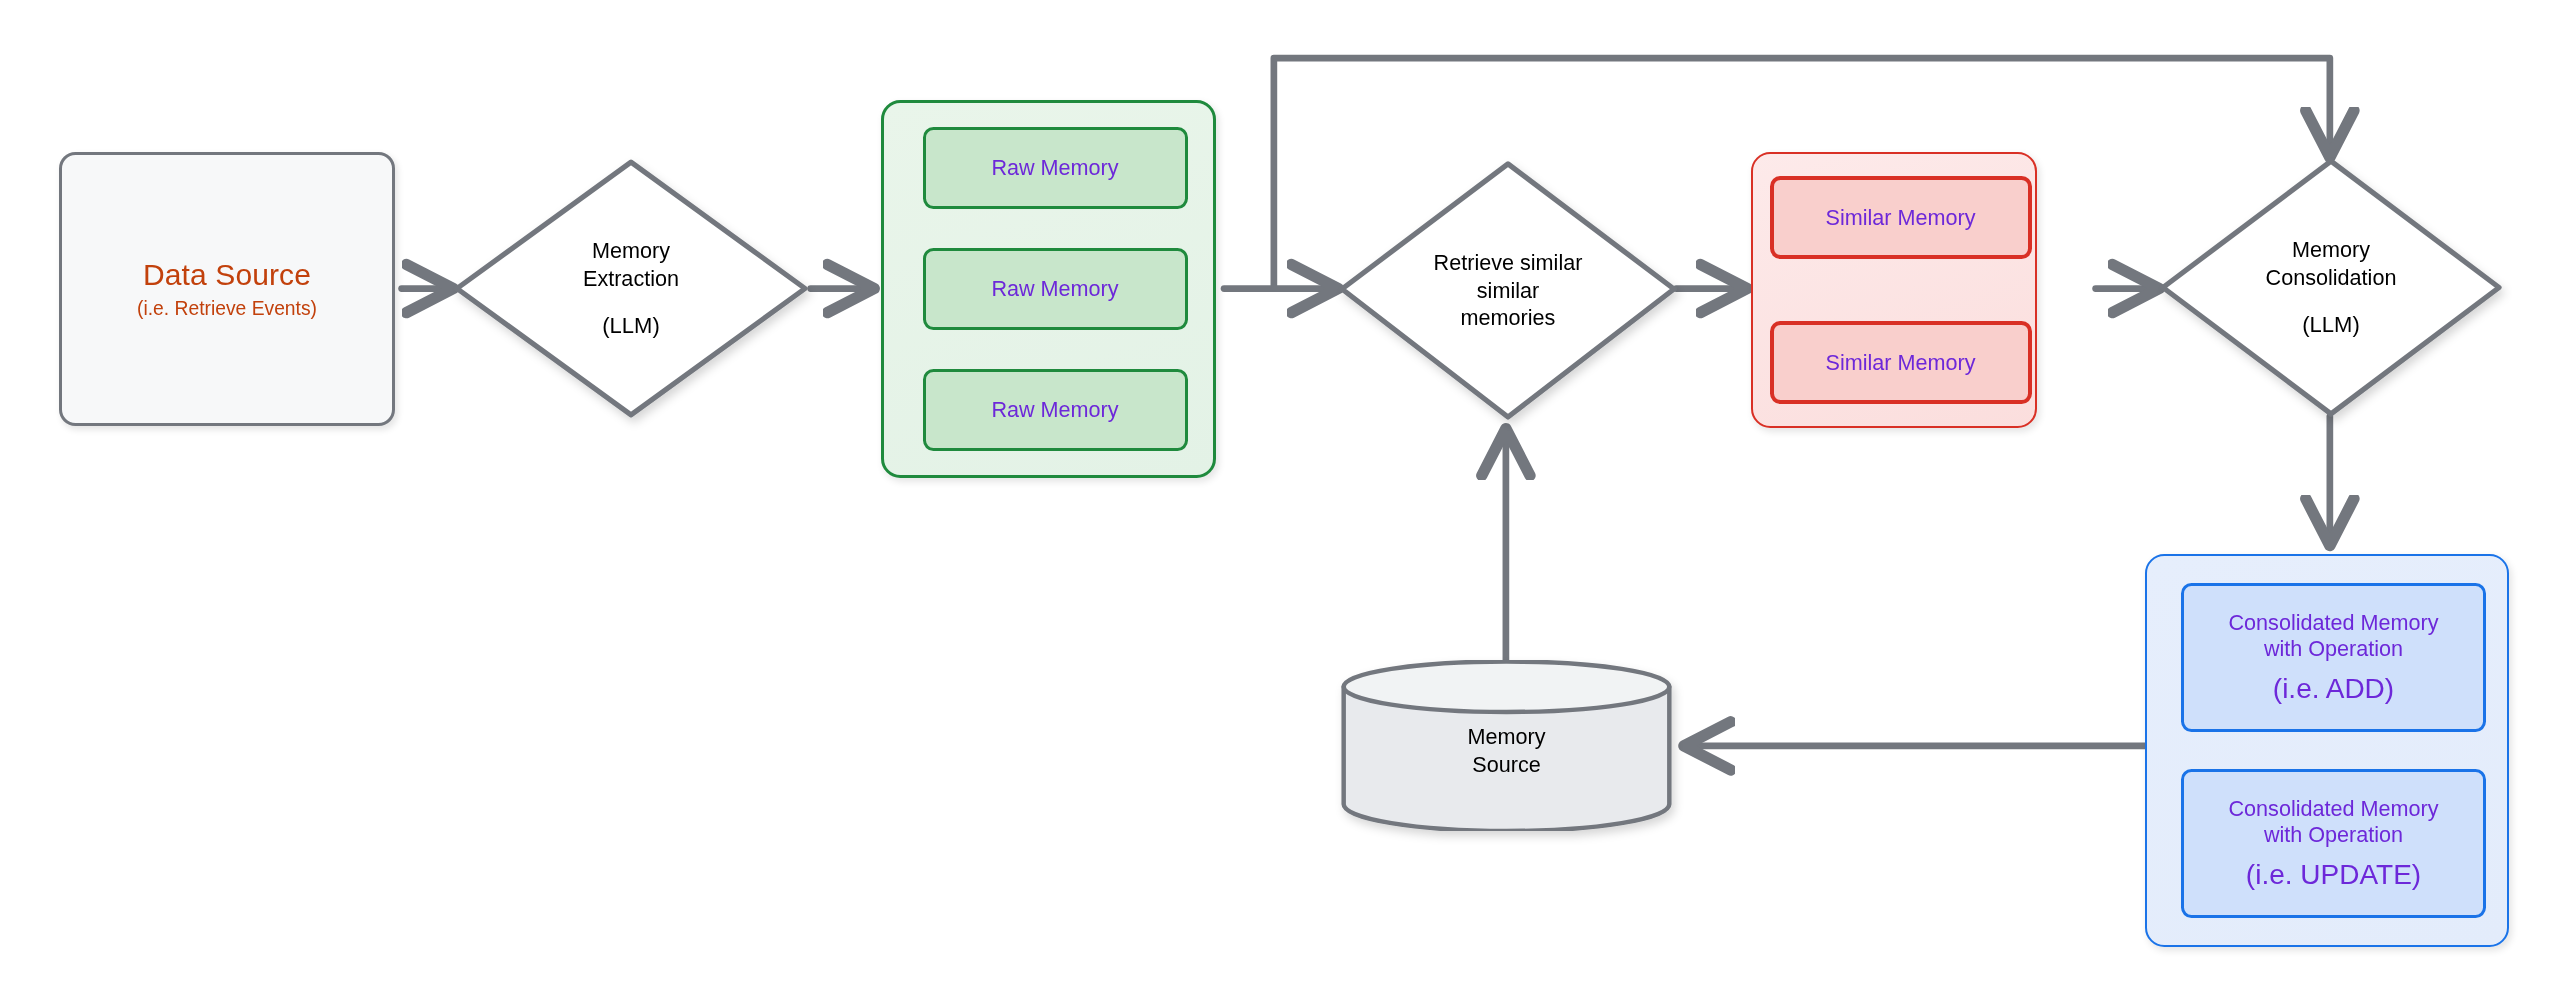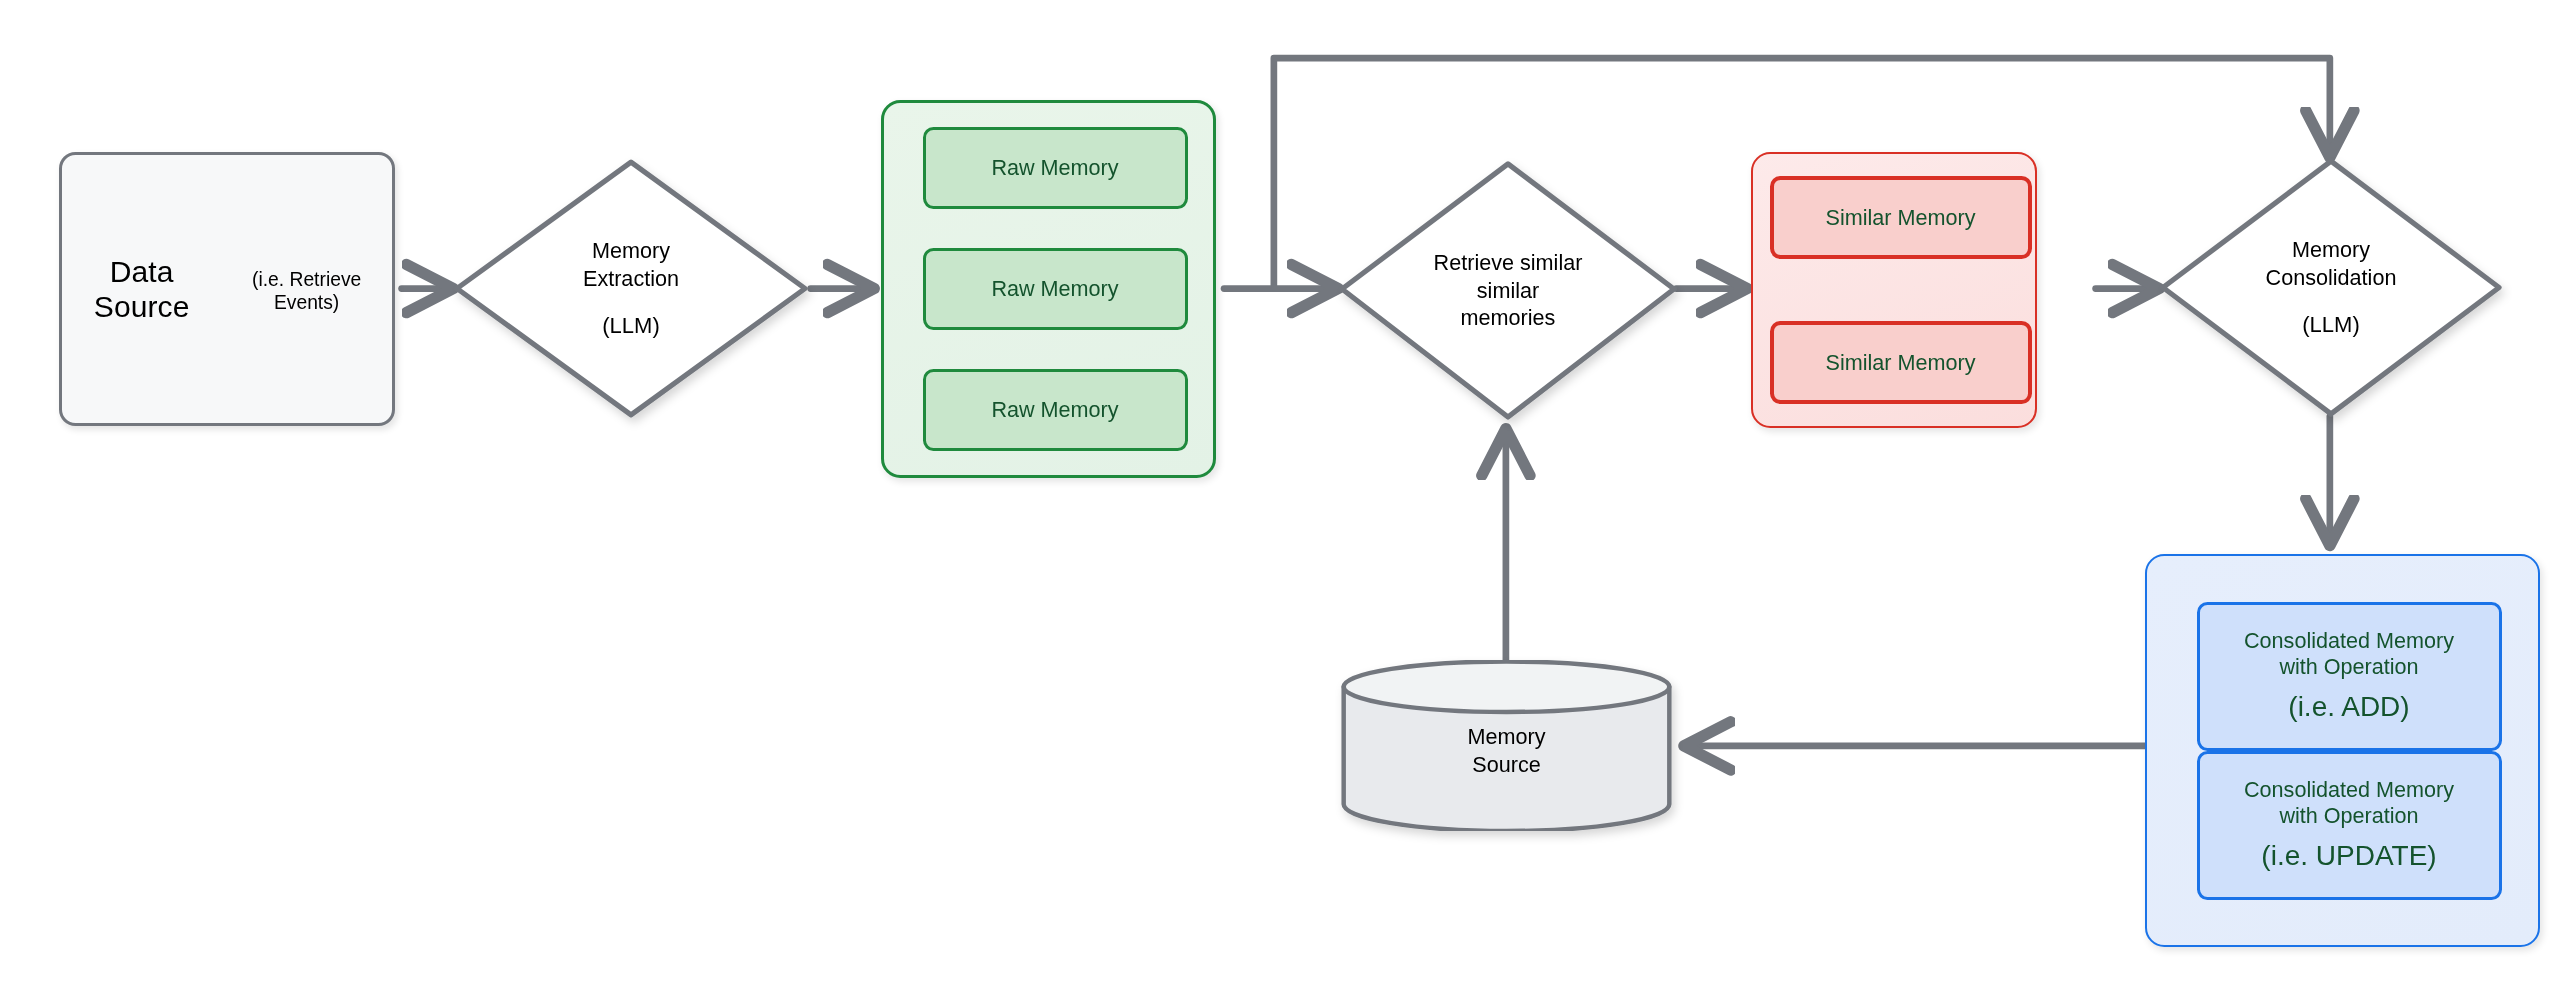--- a/index.html
+++ b/index.html
@@ -24,25 +24,25 @@
     left: 0;
     top: 0;
     width: 2576px;
     height: 1001px;
     pointer-events: none;
   }
   .node {
     position: absolute;
     box-sizing: border-box;
     display: flex;
-    flex-direction: row;
+    flex-direction: column;
     align-items: center;
     justify-content: center;
     text-align: center;
-    color: #000000;
+    color: #c2410c;
   }
 
   
   .box-plain {
     background: #f7f8f9;
     border: 3.7px solid #73777e;
     border-radius: 16.4px;
     box-shadow: 2.2px 3.7px 6.7px rgba(0,0,0,0.10);
   }
   .box-plain .t1 {
@@ -114,21 +114,21 @@
 
   
   .chip {
     box-sizing: border-box;
     display: flex;
     flex-direction: column;
     align-items: center;
     justify-content: center;
     text-align: center;
     border-radius: 10.4px;
-    color: #14532d;
+    color: #6d28d9;
     margin-left: 13px;
   }
   .chip.green {
     background: #c8e6cb;
     border: 3.7px solid #1f8a3d;
   }
   .chip.red {
     background: #f9cfcc;
     border: 4.5px solid #d93025;
   }
@@ -261,21 +261,21 @@
     <svg width="348" height="265" viewBox="0 0 468 356" filter="url(#softshadow)">
       <path d="M234,8 L460,178 L234,348 L8,178 Z" fill="#ffffff" stroke="#73777e" stroke-width="7" stroke-linejoin="round"></path>
     </svg>
     <div class="dlabel">
       <div class="t1">Memory</div>
       <div class="t1">Consolidation</div>
       <div class="t2">(LLM)</div>
     </div>
   </div>
 
-  <div class="group blue" style="left:2145px; top:554px; width:395px; height:393px; padding:27px 0; justify-content:center;">
+  <div class="group blue" style="left:2145px; top:554px; width:364px; height:393px; padding:27px 0; justify-content:space-between;">
     <div class="chip blue" style="width:305px; height:149px;">
       <div class="t1">Consolidated Memory</div>
       <div class="t1">with Operation</div>
       <div class="t2">(i.e. ADD)</div>
     </div>
     <div class="chip blue" style="width:305px; height:149px;">
       <div class="t1">Consolidated Memory</div>
       <div class="t1">with Operation</div>
       <div class="t2">(i.e. UPDATE)</div>
     </div>

